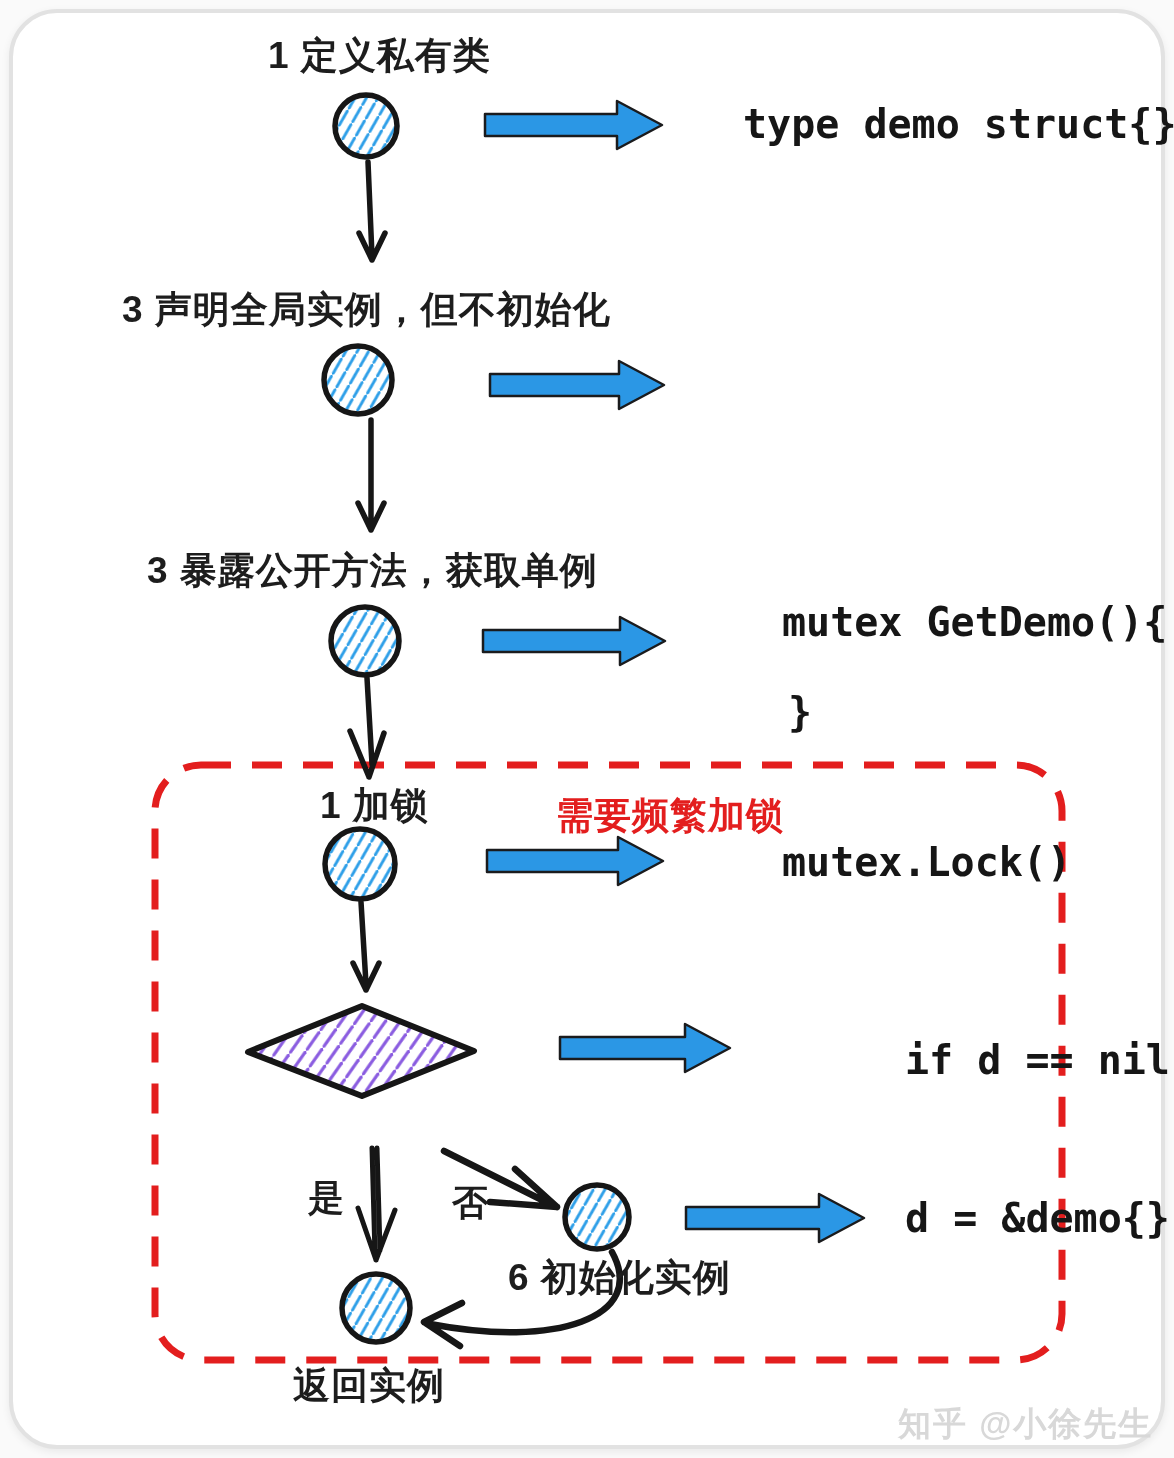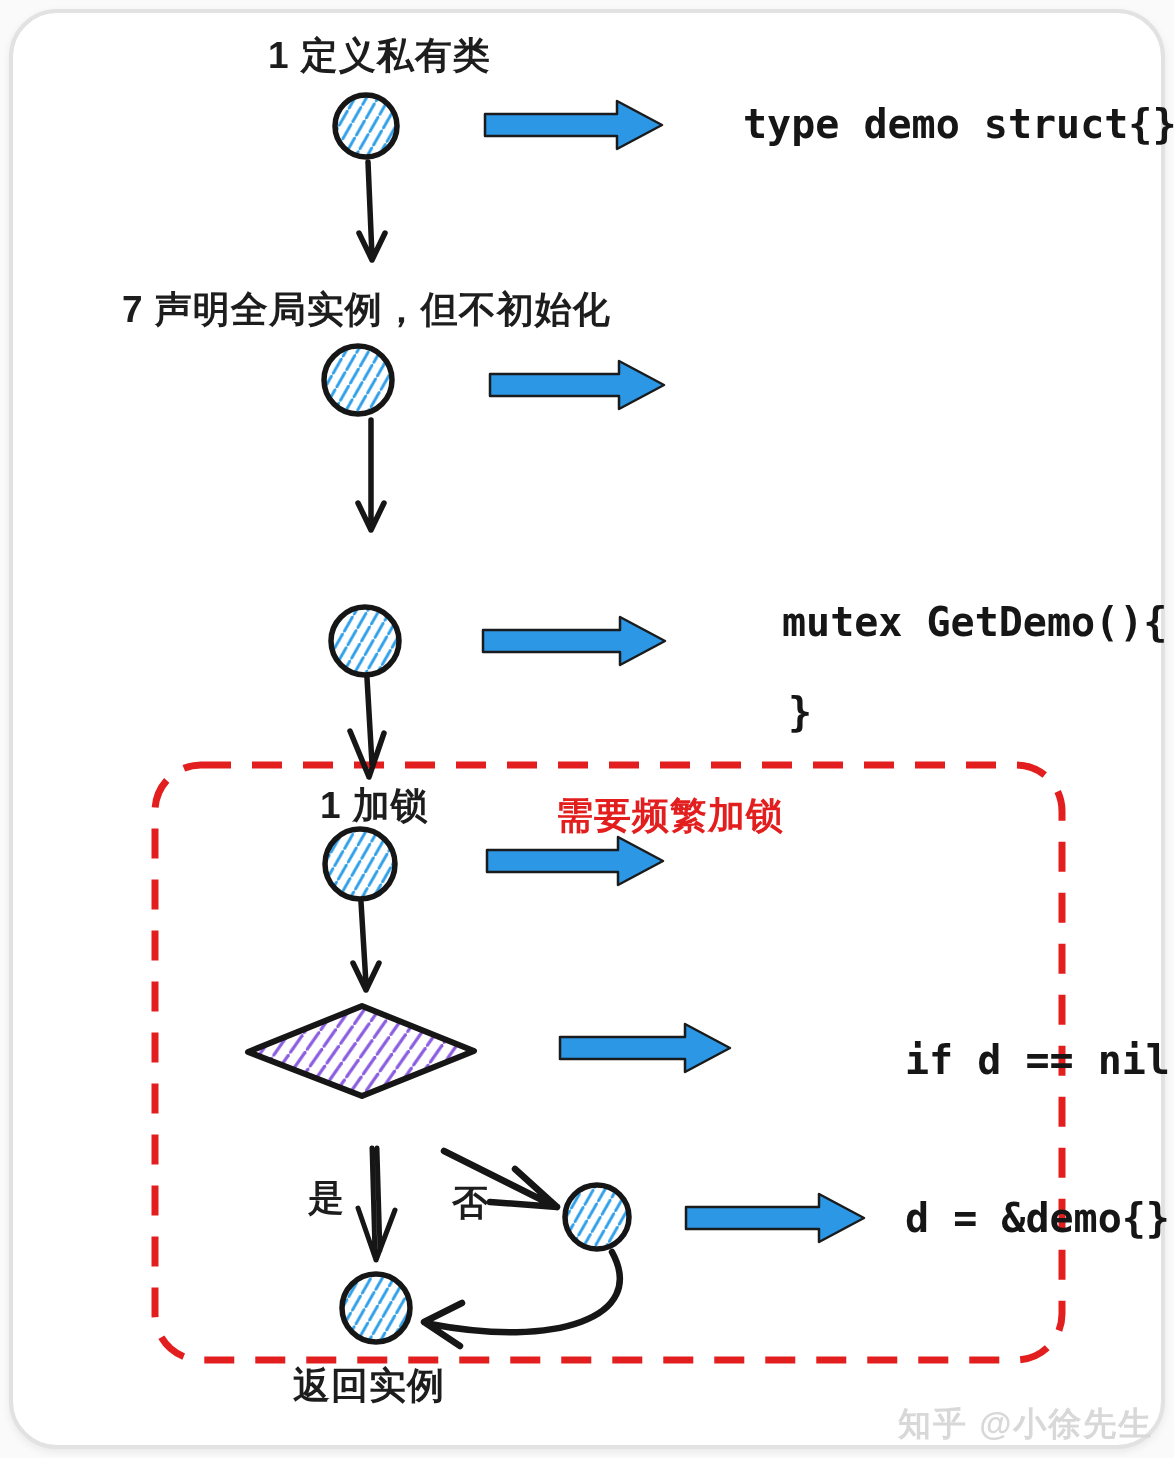--- a/index.html
+++ b/index.html
@@ -68,30 +68,33 @@
     <path class="ink w55" d="M367,678 L372,764 M369,777 L350,731 M369,777 L384,733"></path>
     <path class="ink w55" d="M361,902 L366,984 M366,990 L353,963 M366,990 L379,963"></path>
     <path class="ink w5" d="M372,1148 L375,1255 M377,1148 L380,1250 M376,1260 L358,1208 M376,1260 L395,1210"></path>
     <path class="ink w65" d="M444,1151 L550,1204 M557,1207 L515,1169 M557,1207 L490,1202"></path>
     <path class="ink w65" d="M612,1252 C648,1318 555,1348 430,1324 M424,1322 L462,1303 M424,1322 L460,1346"></path>
   </svg>
 
   <div class="t cjk" style="left:268px;top:36px">1 定义私有类</div>
   <div class="t code" style="left:743px;top:102px">type demo struct{}</div>
 
-  <div class="t cjk" style="left:122px;top:290px">7 声明全局实例，但不初始化</div>
+  <div class="t cjk" style="left:122px;top:290px">3 声明全局实例，但不初始化</div>
 
+  <div class="t cjk" style="left:147px;top:551px">3 暴露公开方法，获取单例</div>
   <div class="t code" style="left:782px;top:600px">mutex GetDemo(){</div>
   <div class="t code" style="left:788px;top:690px">}</div>
 
   <div class="t cjk" style="left:320px;top:786px">1 加锁</div>
   <div class="t cjk warn" style="left:536px;top:796px">需要频繁加锁</div>
+  <div class="t code" style="left:782px;top:840px">mutex.Lock()</div>
 
   <div class="t code" style="left:905px;top:1038px">if d == nil</div>
   <div class="t cjk branch" style="left:308px;top:1178px">是</div>
   <div class="t cjk branch" style="left:452px;top:1183px">否</div>
 
   <div class="t code" style="left:905px;top:1196px">d = &amp;demo{}</div>
+  <div class="t cjk" style="left:508px;top:1258px">6 初始化实例</div>
 
   <div class="t cjk" style="left:293px;top:1366px">返回实例</div>
 
   <div class="t wm" style="left:898px;top:1406px">知乎 @小徐先生</div>
 </div>
 
 </body></html>

